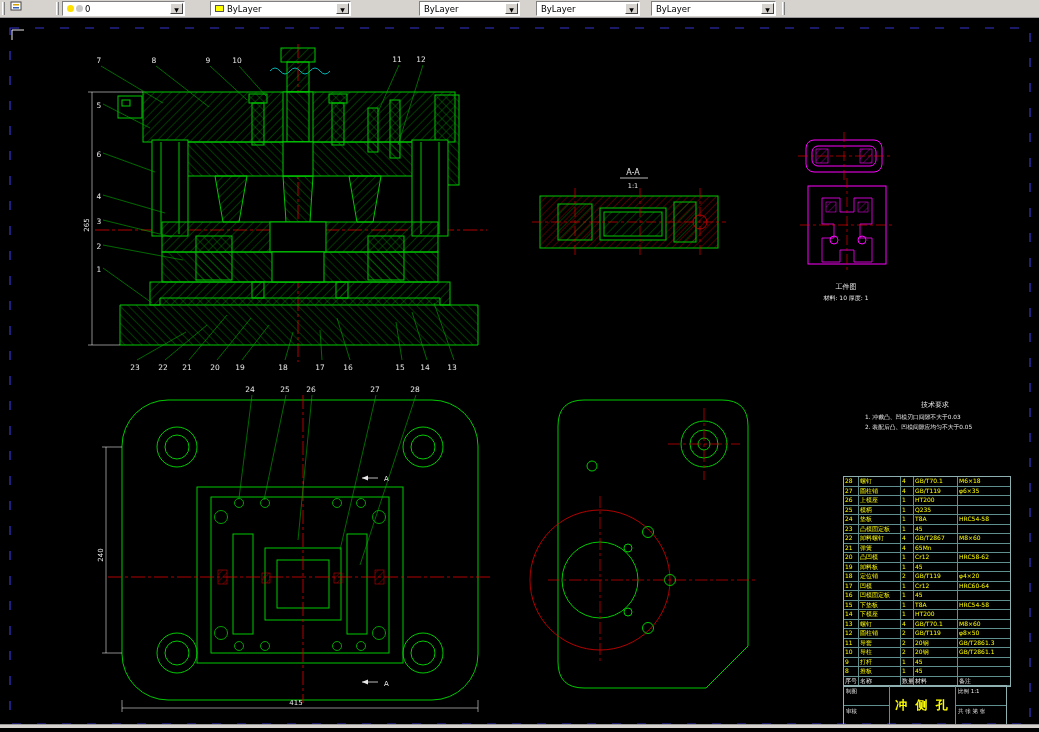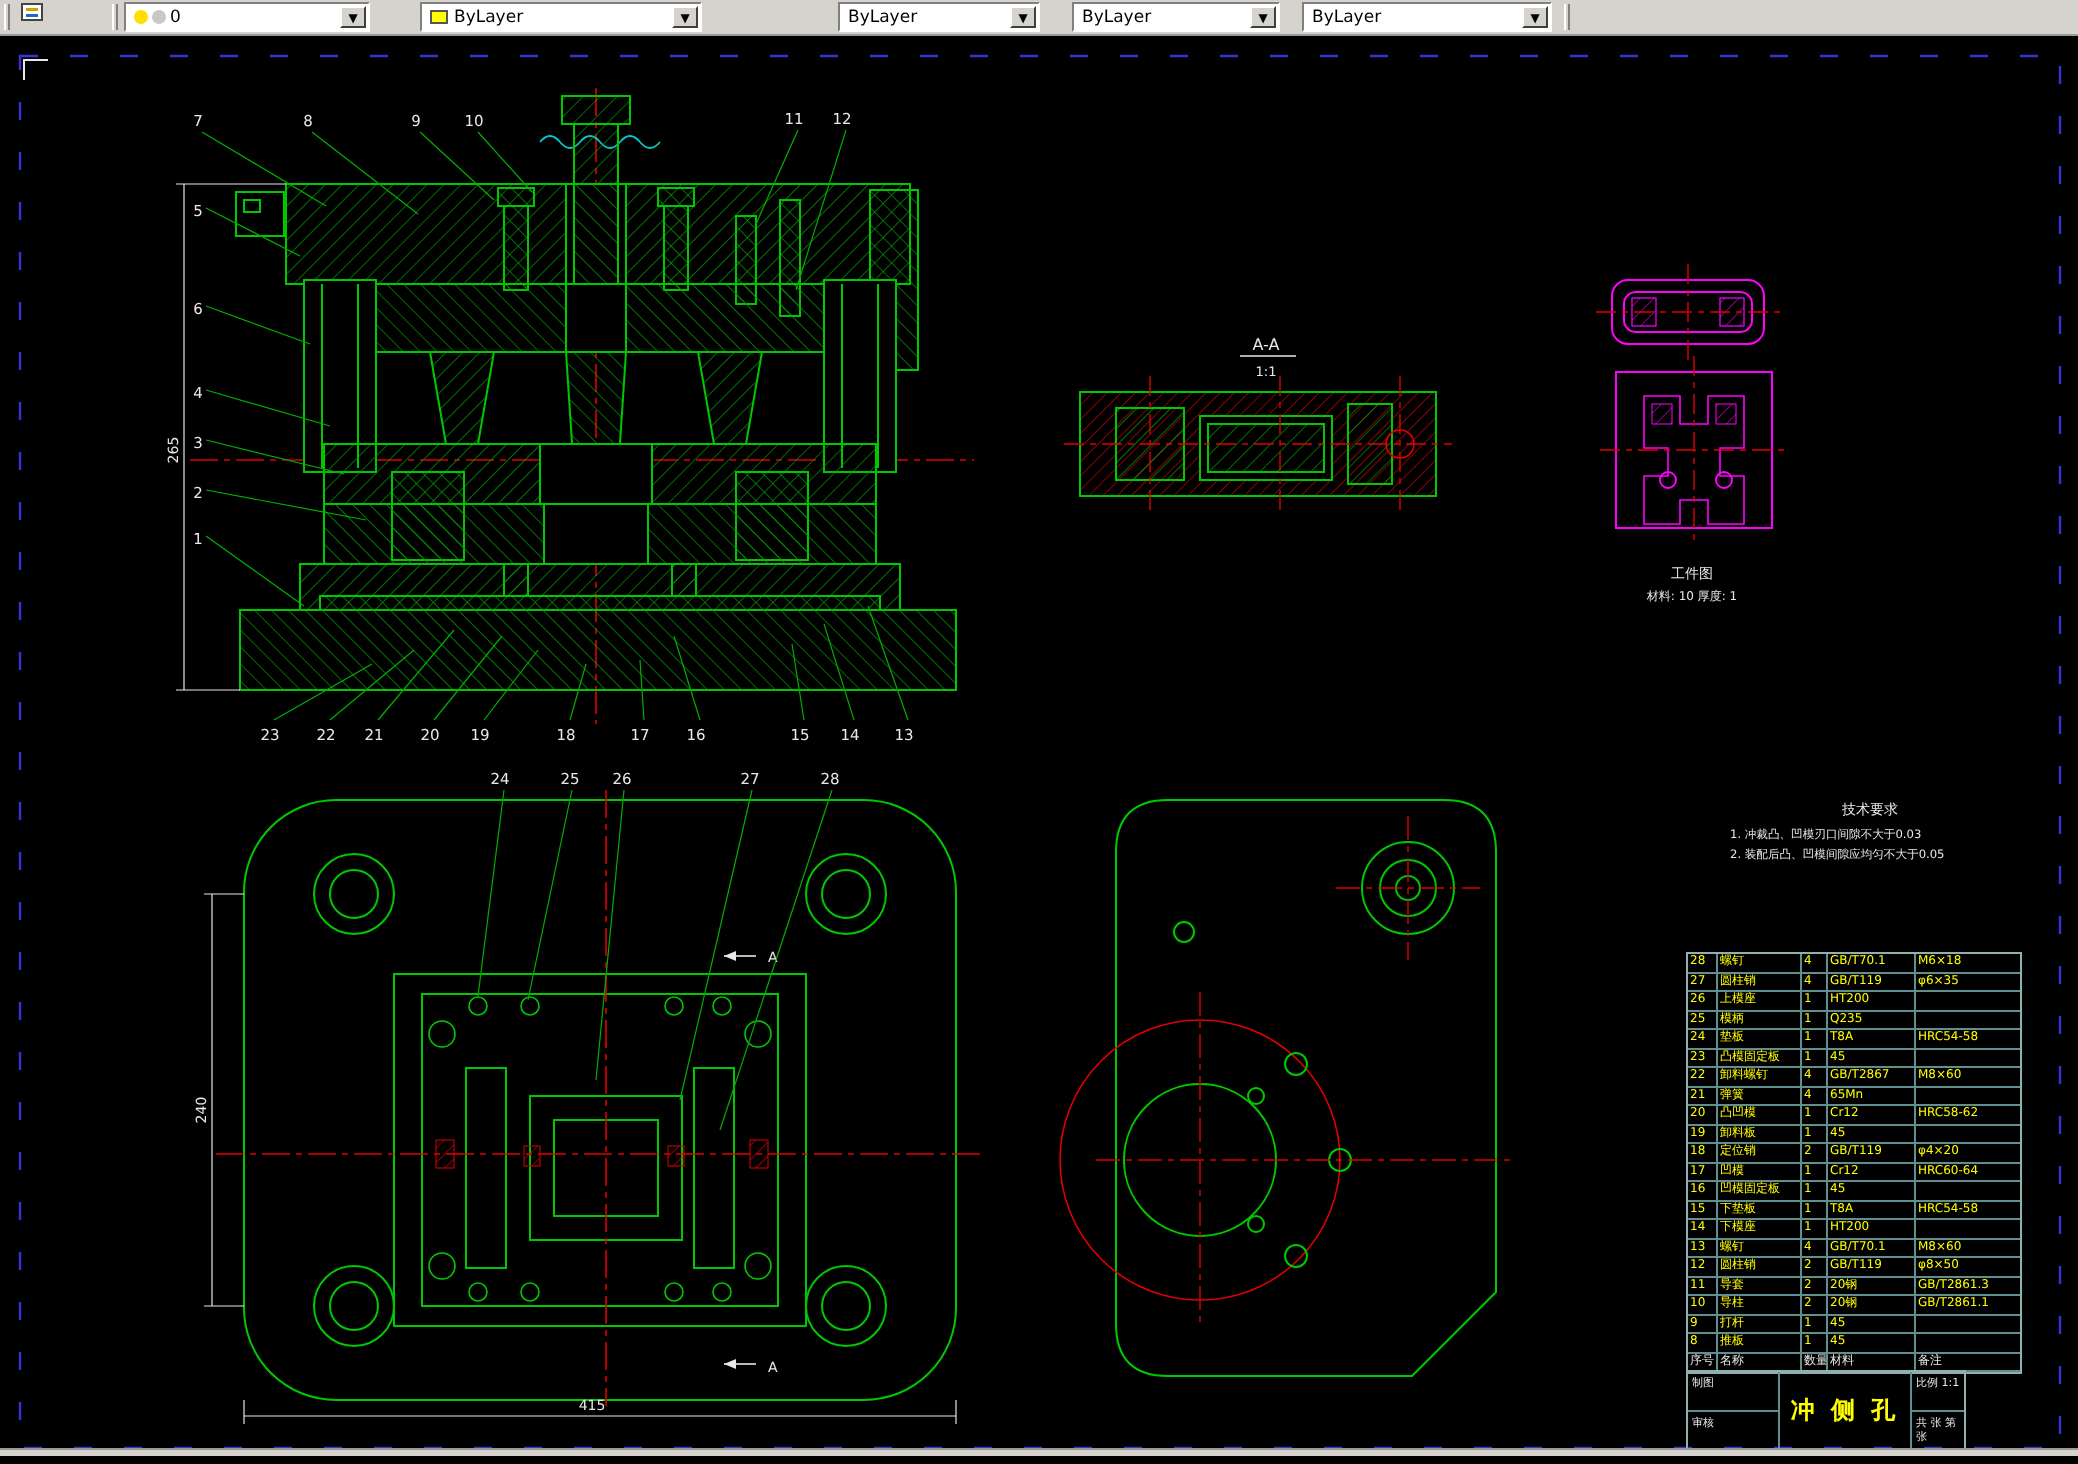--- a/index.html
+++ b/index.html
@@ -32,21 +32,21 @@
 
   
   .parts-table { position:absolute; left:843px; top:458px; width:168px;
                  border:1px solid #8fb0b0; color:#ffff00; font-size:6px; line-height:1; }
   .pt-row { display:flex; height:9.5px; border-bottom:1px solid #5f8f8f; align-items:center; }
   .pt-cell { border-right:1px solid #5f8f8f; height:100%; overflow:hidden;
              display:flex; align-items:center; padding-left:1px; white-space:nowrap; }
   .pt-cell:last-child { border-right:none; }
   .c0{width:15px;} .c1{width:42px;} .c2{width:13px;} .c3{width:44px;} .c4{width:54px; flex:1;}
   .pt-header { color:#e8e8e8; }
-  .title-block { position:absolute; left:843px; top:667px; width:140px; height:41px;
+  .title-block { position:absolute; left:843px; top:667px; width:164px; height:41px;
                  border:1px solid #8fb0b0; display:flex; color:#e8e8e8; }
   .tb-left { width:46px; border-right:1px solid #5f8f8f; display:flex; flex-direction:column; }
   .tb-left div { flex:1; font-size:5.5px; padding:2px 0 0 2px; border-bottom:1px solid #5f8f8f; }
   .tb-left div:last-child { border-bottom:none; }
   .tb-mid { width:66px; border-right:1px solid #5f8f8f; display:flex;
             align-items:center; justify-content:center; color:#ffff00;
             font-size:12px; font-weight:bold; letter-spacing:2px; }
   .tb-right { flex:1; display:flex; flex-direction:column; }
   .tb-right div { flex:1; font-size:5.5px; padding:2px 0 0 2px; border-bottom:1px solid #5f8f8f; }
   .tb-right div:last-child { border-bottom:none; }

